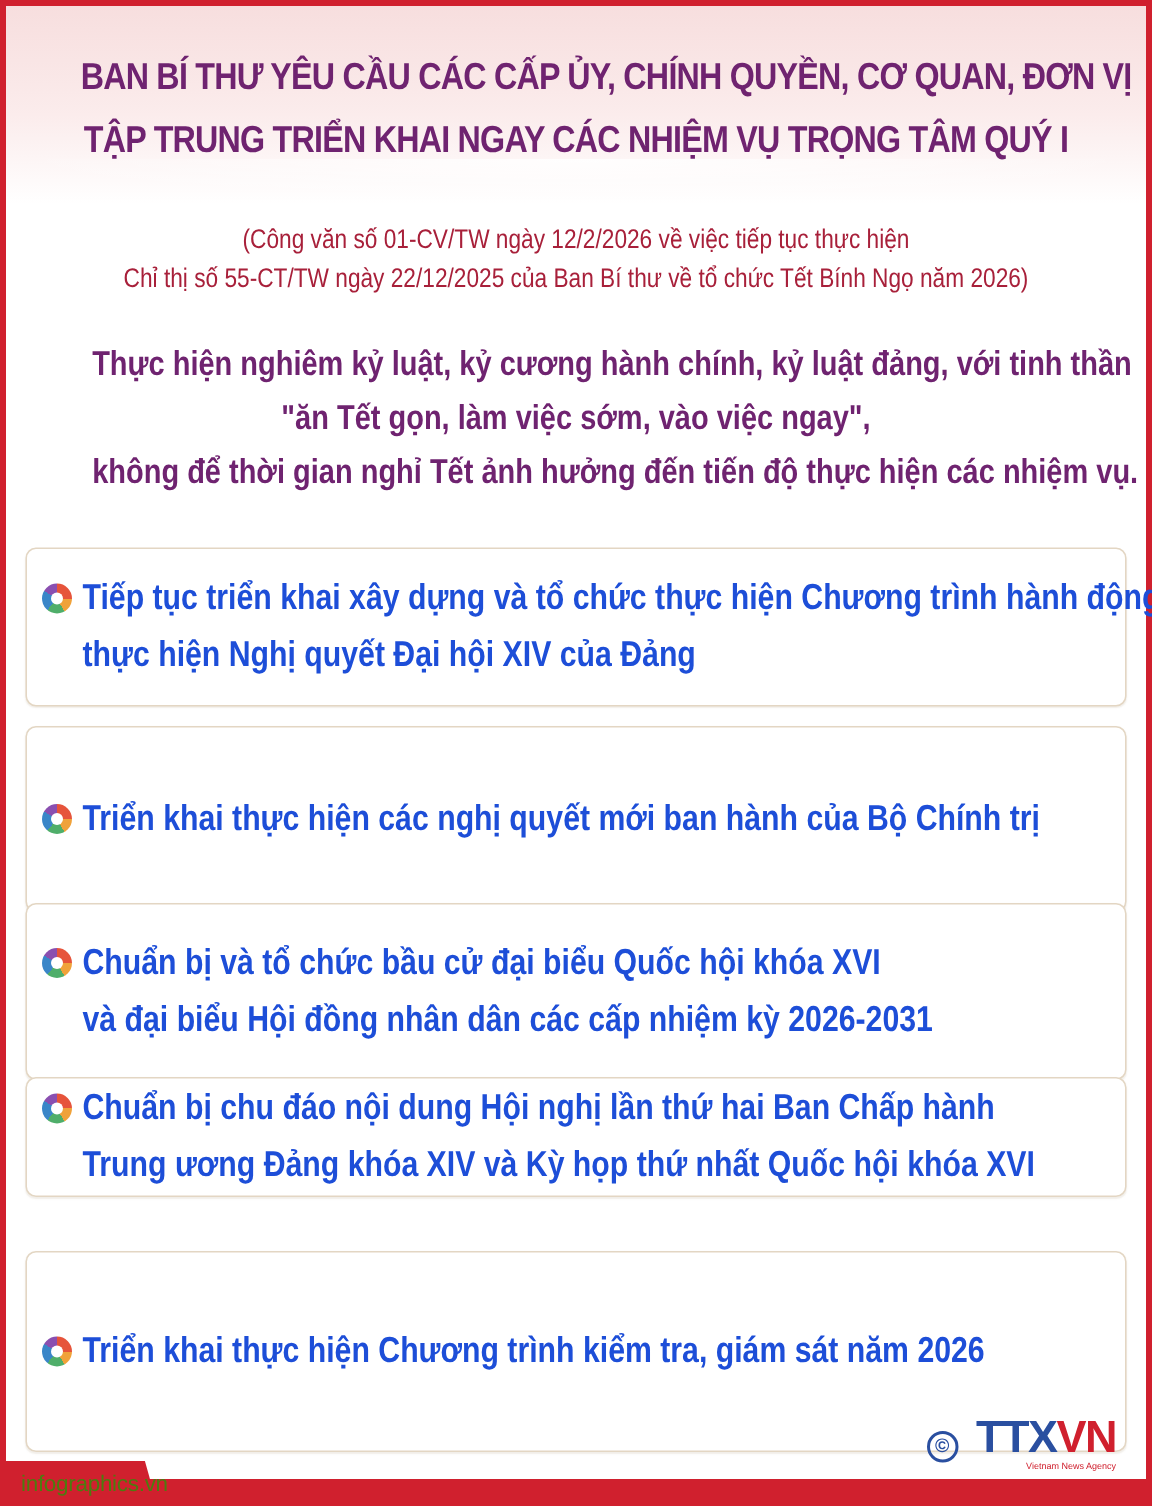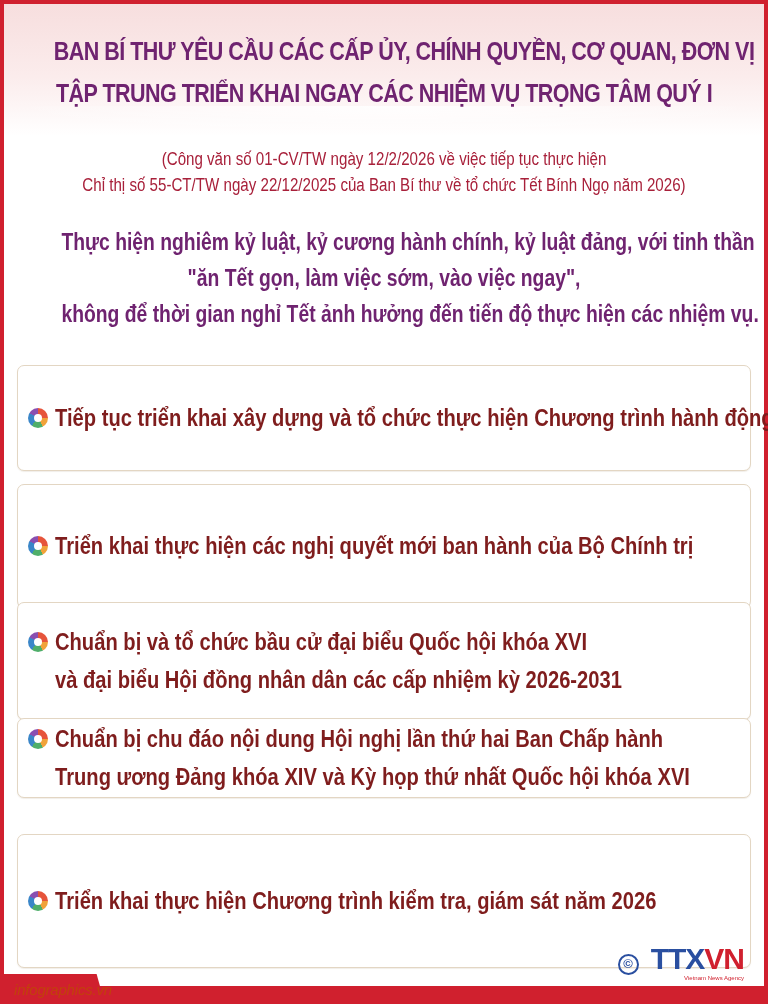--- a/index.html
+++ b/index.html
@@ -49,21 +49,21 @@
       position: absolute; left: 17px; width: 734px;
       border: 1.5px solid #e3d6c3; border-radius: 7px; background: #ffffff;
       box-shadow: 0 1px 1px rgba(160,140,110,0.15);
     }
     .card-inner {
       position: absolute; left: 10px; right: 10px; top: 0; bottom: 0;
       display: flex; flex-direction: column; justify-content: center;
     }
     .card-line {
       display: flex; align-items: center;
-      color: #7f1d1d; font-weight: bold; font-size: 24px; line-height: 38px;
+      color: #1d4ed8; font-weight: bold; font-size: 24px; line-height: 38px;
       white-space: nowrap;
     }
     .card-line .txt { display: inline-block; transform: scaleX(0.84); transform-origin: left center; }
     .card-line.cont { padding-left: 27px; }
     .bullet {
       width: 20px; height: 20px; border-radius: 50%; flex: 0 0 20px; margin-right: 7px;
       background: conic-gradient(#e6543b 0deg 90deg, #f0a23a 90deg 150deg, #4fae6a 150deg 220deg, #3a86c8 220deg 300deg, #8a4fb0 300deg 360deg);
       position: relative;
     }
     .bullet::after {
@@ -72,22 +72,22 @@
     }
 
     .footer-bar {
       position: absolute; left: 0; right: 0; bottom: 0; height: 18px; background: #d0202e;
     }
     .footer-tab {
       position: absolute; left: 0; bottom: 0; width: 105px; height: 30px; background: #d0202e;
       clip-path: polygon(0 0, 92% 0, 100% 100%, 0 100%);
     }
     .site {
-      position: absolute; left: 14px; bottom: 6px; color: #c2410c;
-      font-style: italic; font-size: 15px; letter-spacing: -0.2px;
+      position: absolute; left: 14px; bottom: 6px; color: #4d7c0f;
+      font-size: 15px; letter-spacing: -0.2px;
     }
     .logo {
       position: absolute; right: 24px; bottom: 22px; display: flex; align-items: flex-end;
     }
     .copyright {
       width: 21px; height: 21px; border: 2.5px solid #2a4fa0; border-radius: 50%;
       color: #2a4fa0; font-weight: bold; font-size: 13px; line-height: 16px; text-align: center;
       margin-right: 12px; margin-bottom: 7px;
     }
     .logo-block { display: flex; flex-direction: column; align-items: flex-end; }
@@ -118,20 +118,23 @@
   <div>Thực hiện nghiêm kỷ luật, kỷ cương hành chính, kỷ luật đảng, với tinh thần</div>
   <div>"ăn Tết gọn, làm việc sớm, vào việc ngay",</div>
   <div>không để thời gian nghỉ Tết ảnh hưởng đến tiến độ thực hiện các nhiệm vụ.</div>
 </div>
 
 <div class="card" style="top:365px; height:106px;">
   <div class="card-inner">
     <div class="card-line">
       <span class="bullet"></span>
       <span class="txt">Tiếp tục triển khai xây dựng và tổ chức thực hiện Chương trình hành động</span>
+    </div>
+    <div class="card-line cont">
+      <span class="txt">thực hiện Nghị quyết Đại hội XIV của Đảng</span>
     </div>
   </div>
 </div>
 
 <div class="card" style="top:484px; height:124px;">
   <div class="card-inner">
     <div class="card-line">
       <span class="bullet"></span>
       <span class="txt">Triển khai thực hiện các nghị quyết mới ban hành của Bộ Chính trị</span>
     </div>

